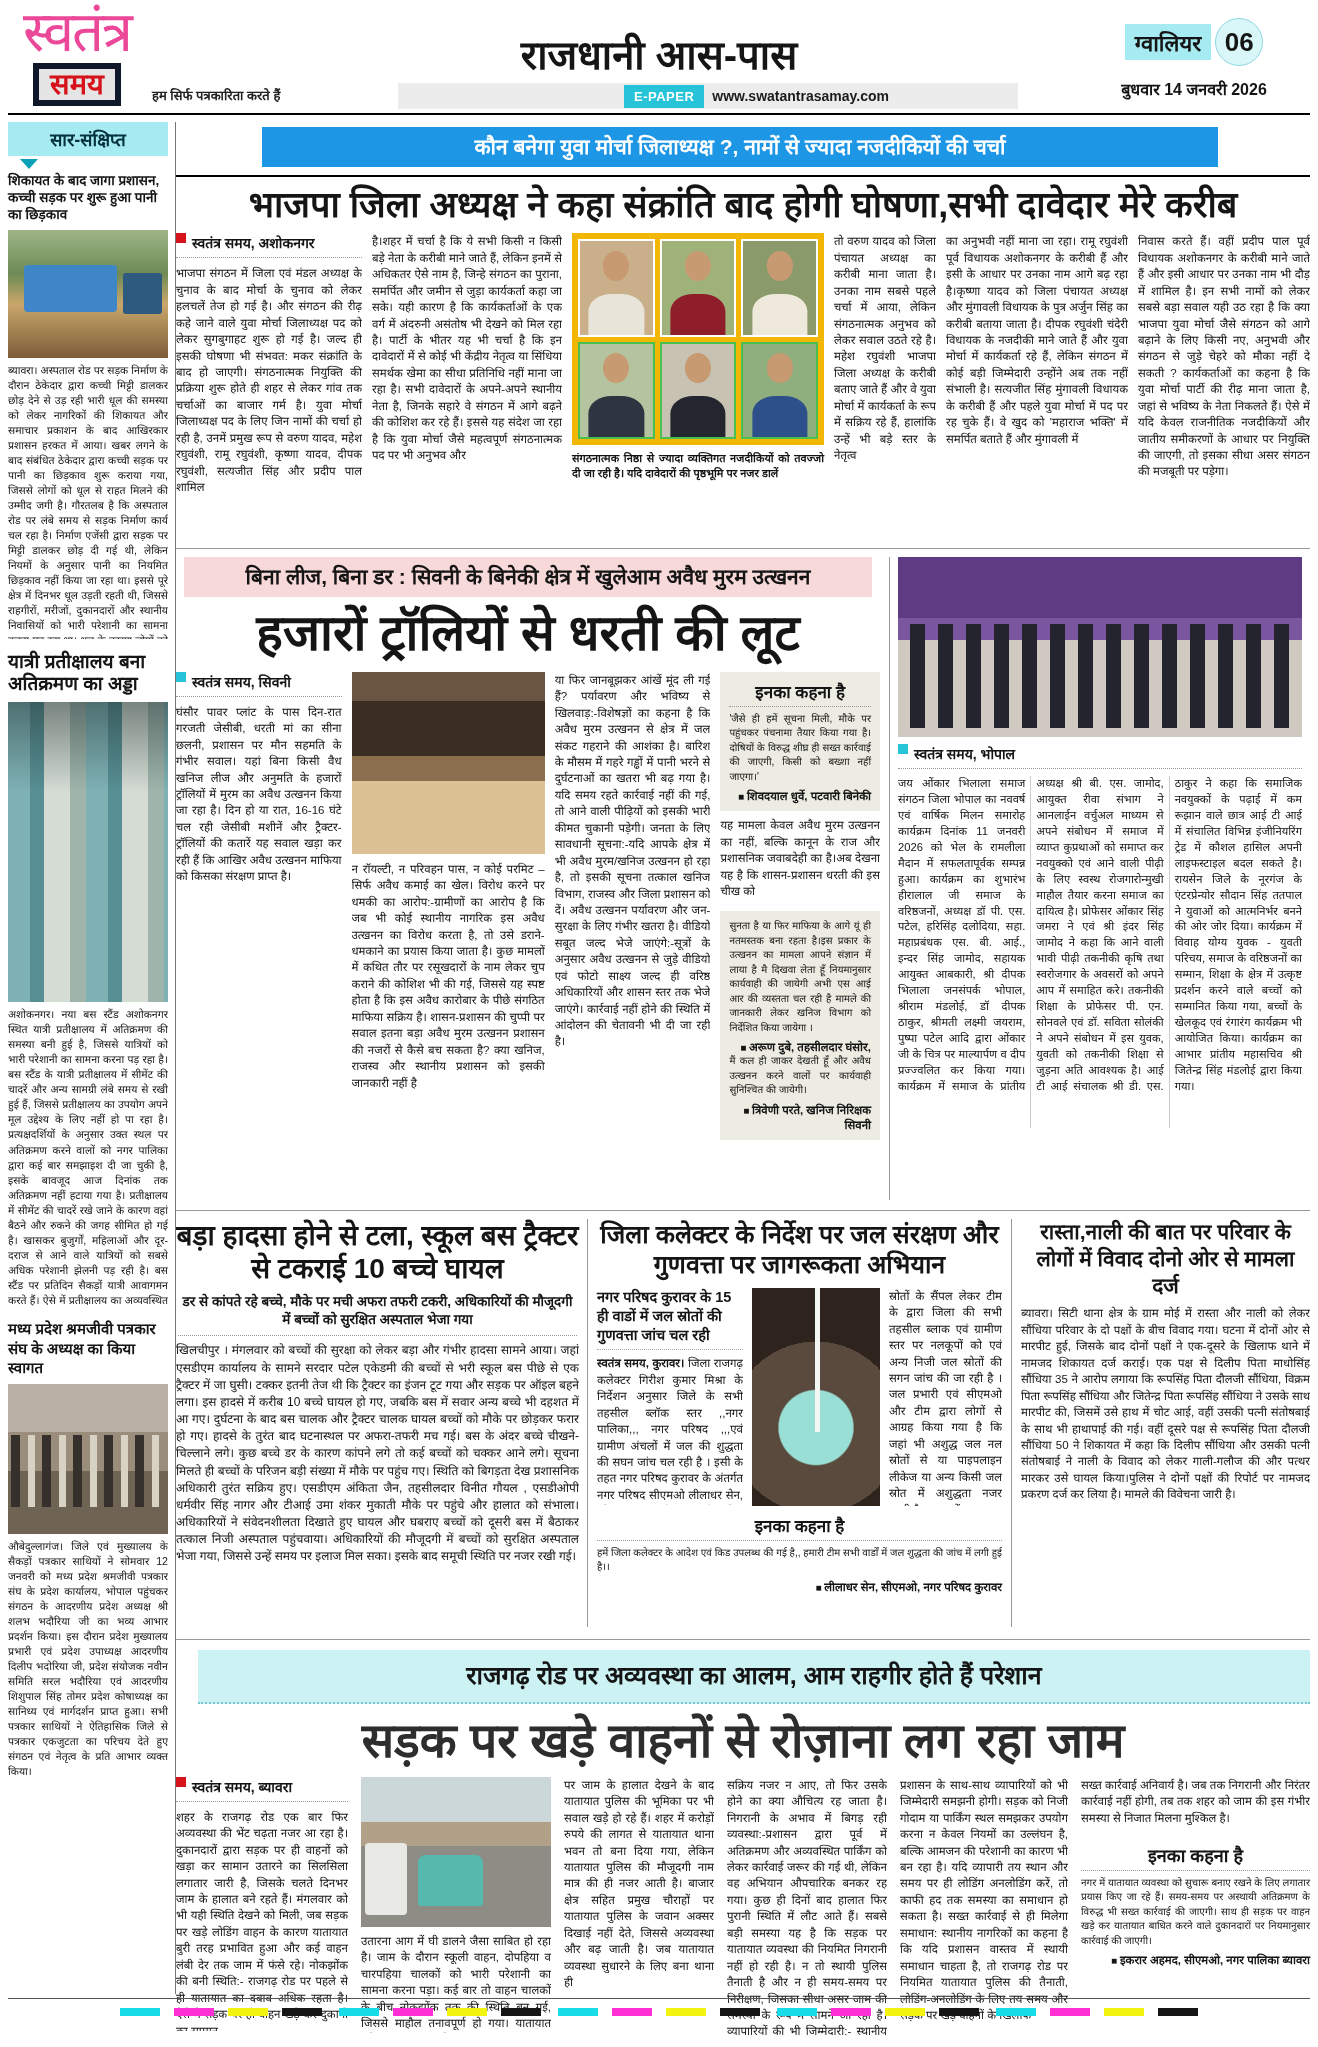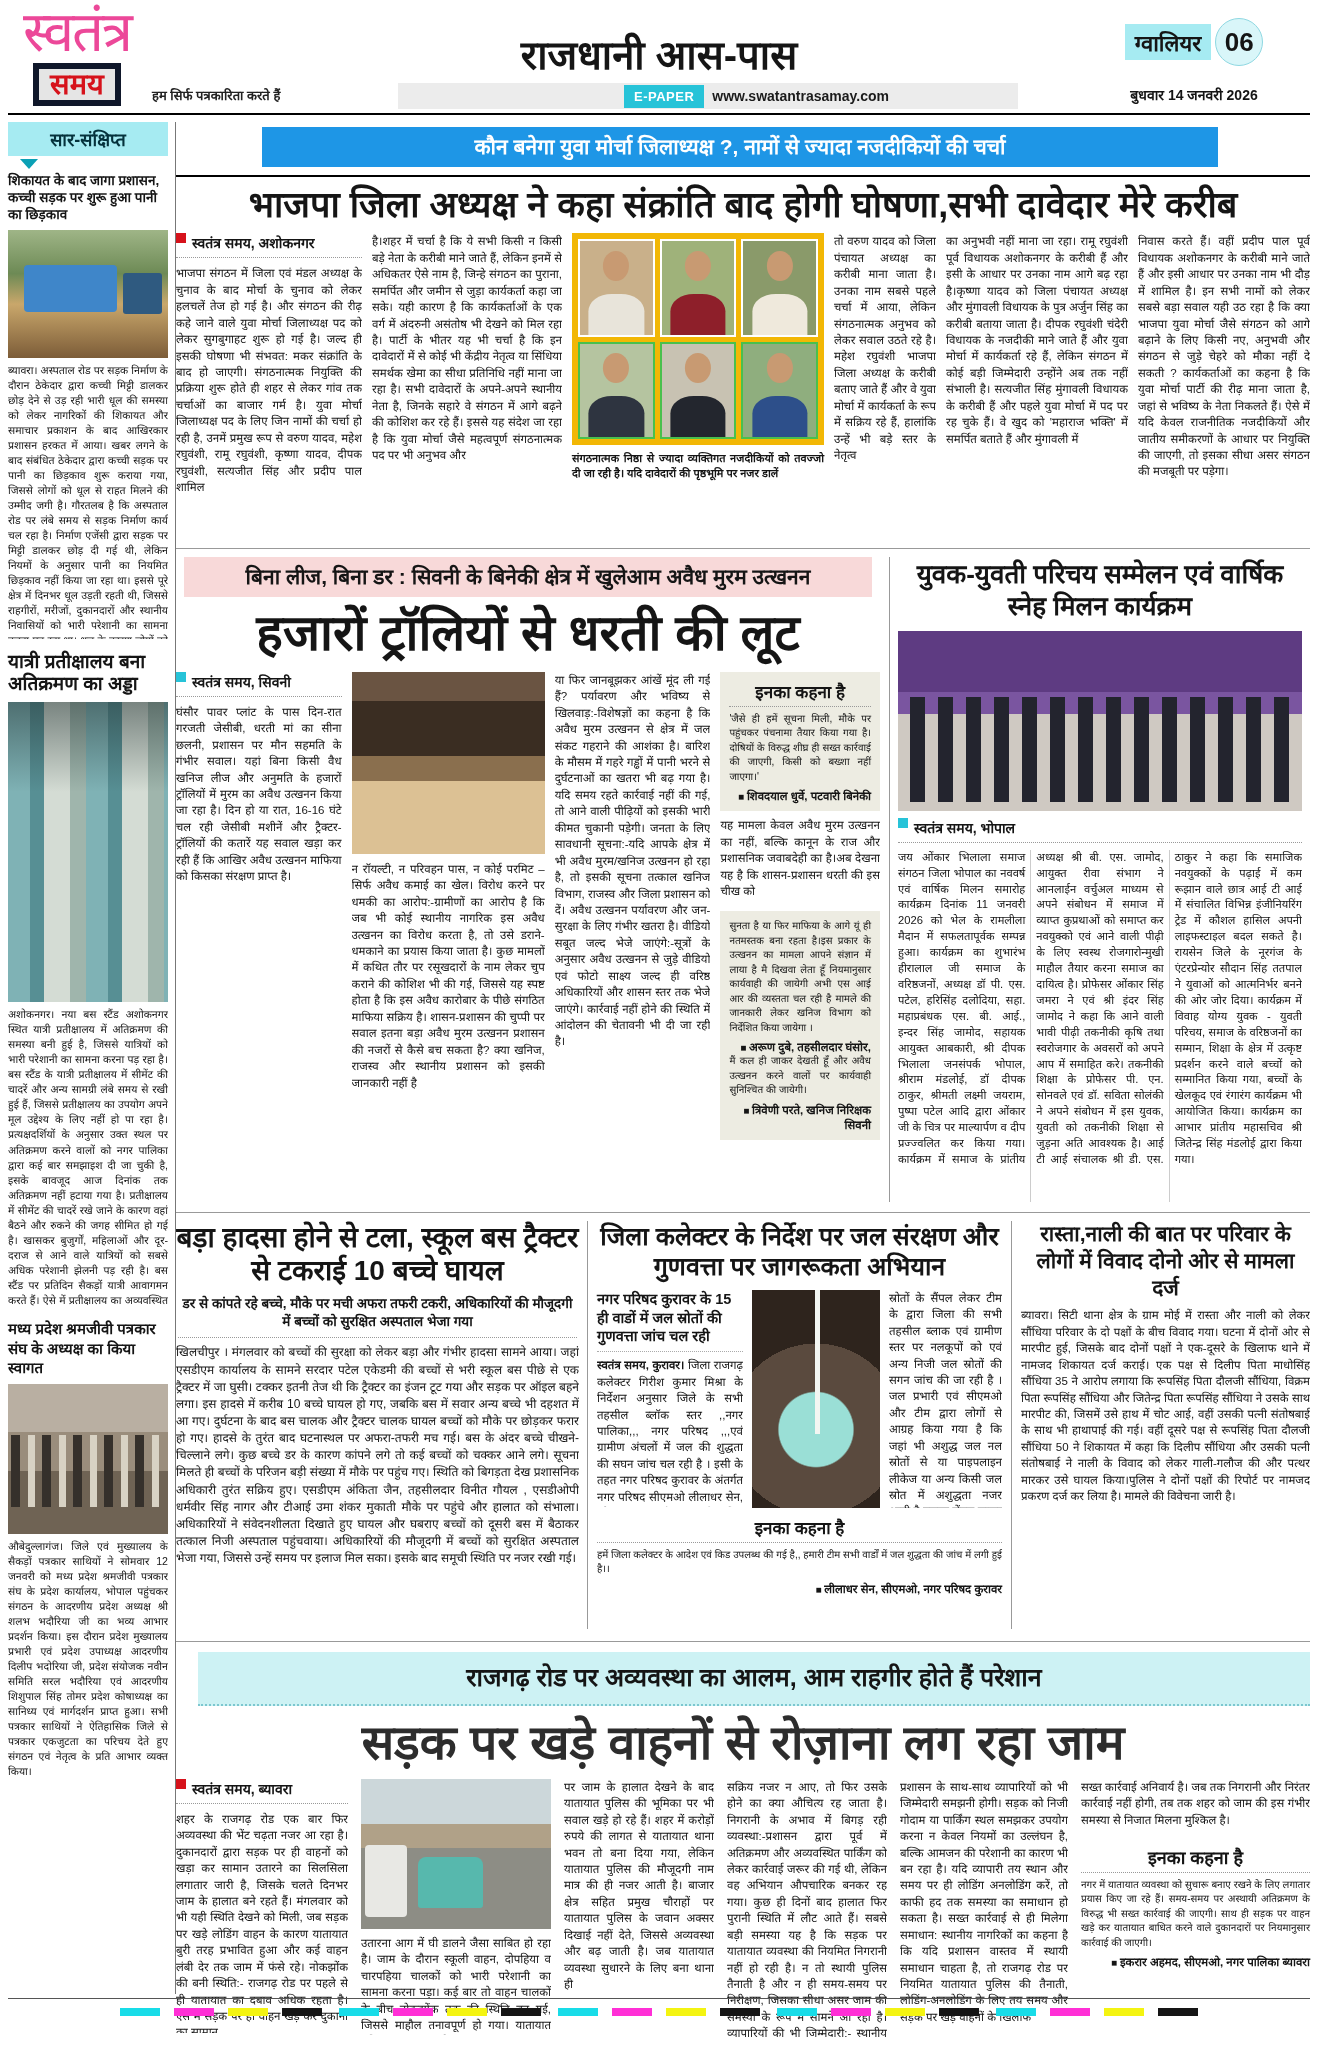--- a/index.html
+++ b/index.html
@@ -10,21 +10,21 @@
   .masthead{position:absolute;left:18px;top:4px;width:118px;text-align:center;line-height:1;}
   .mh1{font-size:56px;font-weight:normal;letter-spacing:-2px;color:#ec4899;}
   .mh2{display:inline-block;margin-top:3px;padding:1px 11px;border:6px solid #0f172a;color:#d6121b;
        font-size:29px;font-weight:bold;background:#e5e5e5;}
   .tagline{position:absolute;left:152px;bottom:8px;font-size:13px;font-weight:bold;color:#222;}
   .section-title{position:absolute;left:0;right:0;top:26px;text-align:center;font-size:40px;font-weight:bold;}
   .edbox{position:absolute;right:14px;top:18px;text-align:center;width:220px;}
   .edname{display:inline-block;background:#a6ebf2;padding:3px 10px;font-size:22px;font-weight:bold;vertical-align:middle;}
   .ednum{display:inline-block;width:46px;height:46px;line-height:46px;border-radius:50%;
          background:#d9f6f9;border:1px solid #8fd8e2;font-size:26px;font-weight:bold;vertical-align:middle;margin-left:4px;}
-  .eddate{margin-top:19px;font-size:14px;font-weight:bold;}
+  .eddate{margin-top:12px;font-size:16px;font-weight:bold;}
   .strip{position:absolute;left:398px;bottom:3px;width:620px;height:26px;background:#ececec;display:flex;align-items:center;}
   .epaper{background:#27c3d8;color:#fff;font-weight:bold;font-size:13px;padding:4px 10px;margin-left:226px;letter-spacing:.5px;}
   .url{font-size:14px;font-weight:bold;margin-left:8px;color:#1b1b1b;}
   .hdr-rule{position:absolute;top:113px;left:8px;right:8px;height:2px;background:#000;}
   
   .sidebar{position:absolute;left:8px;top:122px;width:160px;height:1872px;padding-right:7px;border-right:1px solid #777;}
   .sb-title{background:#a6ebf2;color:#05323c;text-align:center;font-size:18px;font-weight:bold;padding:5px 0;}
   .sb-tri{width:0;height:0;border-left:9px solid transparent;border-right:9px solid transparent;
           border-top:10px solid #0aa0b5;margin:3px 0 4px 12px;}
   .sb-h1{font-size:13.5px;font-weight:bold;line-height:1.25;margin:4px 0 6px;}
@@ -228,21 +228,20 @@
               <div class="qtext">सुनता है या फिर माफिया के आगे यूं ही नतमस्तक बना रहता है।इस प्रकार के उत्खनन का मामला आपने संज्ञान में लाया है मै दिखवा लेता हूँ नियमानुसार कार्यवाही की जायेगी अभी एस आई आर की व्यस्तता चल रही है मामले की जानकारी लेकर खनिज विभाग को निर्देशित किया जायेगा ।</div>
               <div class="qattr">अरूण दुबे, तहसीलदार घंसोर,</div>
               <div class="qtext">मैं कल ही जाकर देखती हूँ और अवैध उत्खनन करने वालों पर कार्यवाही सुनिश्चित की जायेगी।</div>
               <div class="qattr">त्रिवेणी परते, खनिज निरिक्षक सिवनी</div>
             </div>
           </div>
         </div>
       </div>
 
       <div class="sam">
-        <div class="sam-head">युवक-युवती परिचय सम्मेलन एवं वार्षिक स्नेह मिलन कार्यक्रम</div>
         <div class="ph ph-sammelan" style="height:180px;"></div>
         <div class="byline" style="margin-top:7px;">
             <span class="sq sq-cyan"></span>
             <span>स्वतंत्र समय, भोपाल</span>
           </div>
         <div class="sam-body">जय ओंकार भिलाला समाज संगठन जिला भोपाल का नववर्ष एवं वार्षिक मिलन समारोह कार्यक्रम दिनांक 11 जनवरी 2026 को भेल के रामलीला मैदान में सफलतापूर्वक सम्पन्न हुआ। कार्यक्रम का शुभारंभ हीरालाल जी समाज के वरिष्ठजनों, अध्यक्ष डॉ पी. एस. पटेल, हरिसिंह दलोदिया, सहा. महाप्रबंधक एस. बी. आई., इन्दर सिंह जामोद, सहायक आयुक्त आबकारी, श्री दीपक भिलाला जनसंपर्क भोपाल, श्रीराम मंडलोई, डॉ दीपक ठाकुर, श्रीमती लक्ष्मी जयराम, पुष्पा पटेल आदि द्वारा ओंकार जी के चित्र पर माल्यार्पण व दीप प्रज्ज्वलित कर किया गया। कार्यक्रम में समाज के प्रांतीय अध्यक्ष श्री बी. एस. जामोद, आयुक्त रीवा संभाग ने आनलाईन वर्चुअल माध्यम से अपने संबोधन में समाज में व्याप्त कुप्रथाओं को समाप्त कर नवयुक्को एवं आने वाली पीढ़ी के लिए स्वस्थ रोजगारोन्मुखी माहौल तैयार करना समाज का दायित्व है। प्रोफेसर ओंकार सिंह जमरा ने एवं श्री इंदर सिंह जामोद ने कहा कि आने वाली भावी पीढ़ी तकनीकी कृषि तथा स्वरोजगार के अवसरों को अपने आप में समाहित करे। तकनीकी शिक्षा के प्रोफेसर पी. एन. सोनवले एवं डॉ. सविता सोलंकी ने अपने संबोधन में इस युवक, युवती को तकनीकी शिक्षा से जुड़ना अति आवश्यक है। आई टी आई संचालक श्री डी. एस. ठाकुर ने कहा कि समाजिक नवयुक्कों के पढ़ाई में कम रूझान वाले छात्र आई टी आई में संचालित विभिन्न इंजीनियरिंग ट्रेड में कौशल हासिल अपनी लाइफस्टाइल बदल सकते है। रायसेन जिले के नूरगंज के एंटरप्रेन्योर सौदान सिंह ततपाल ने युवाओं को आत्मनिर्भर बनने की ओर जोर दिया। कार्यक्रम में विवाह योग्य युवक - युवती परिचय, समाज के वरिष्ठजनों का सम्मान, शिक्षा के क्षेत्र में उत्कृष्ट प्रदर्शन करने वाले बच्चों को सम्मानित किया गया, बच्चों के खेलकूद एवं रंगारंग कार्यक्रम भी आयोजित किया। कार्यक्रम का आभार प्रांतीय महासचिव श्री जितेन्द्र सिंह मंडलोई द्वारा किया गया।</div>
       </div>
     </div>
 
     <div class="row3">

